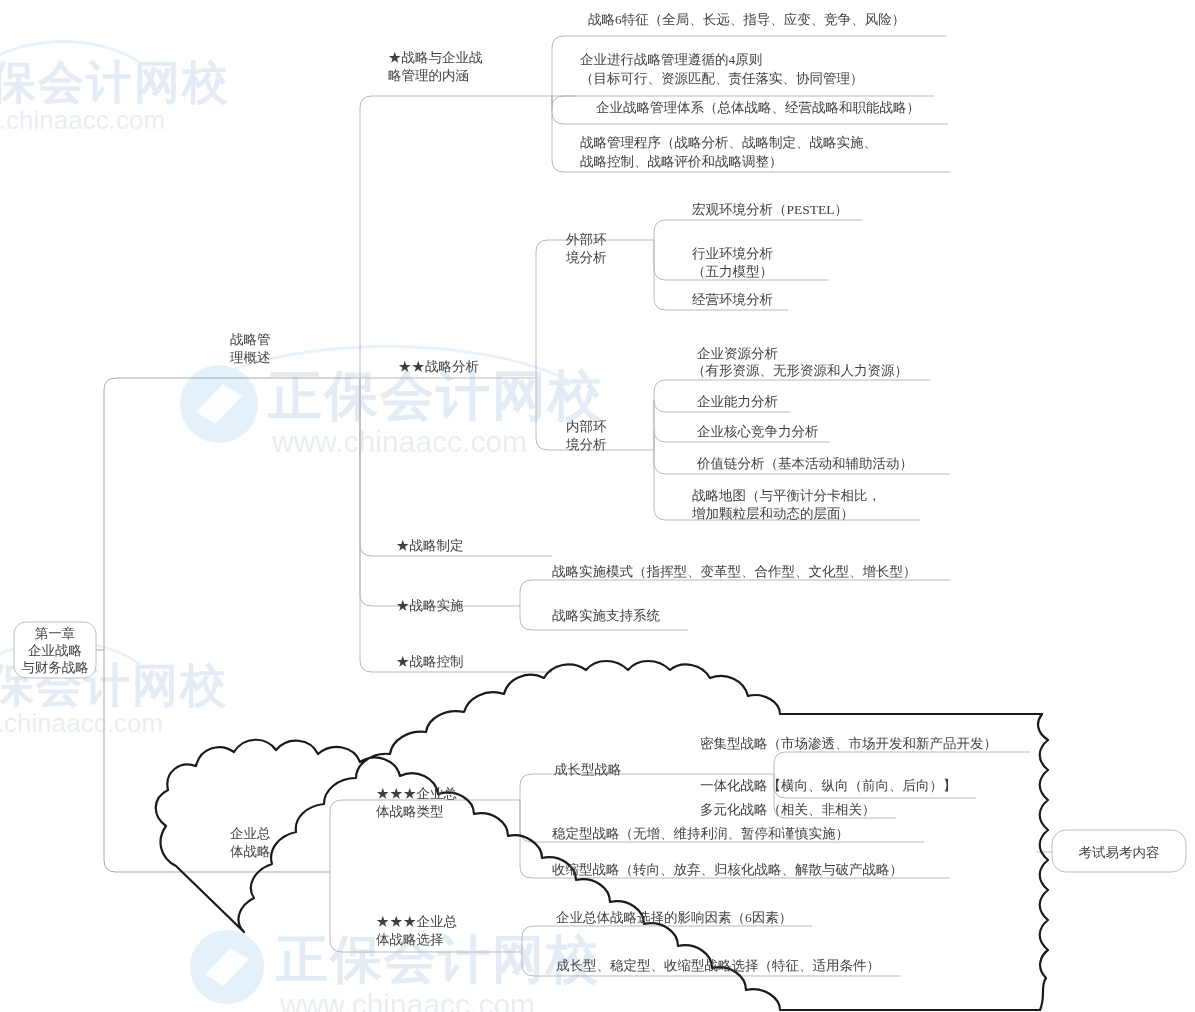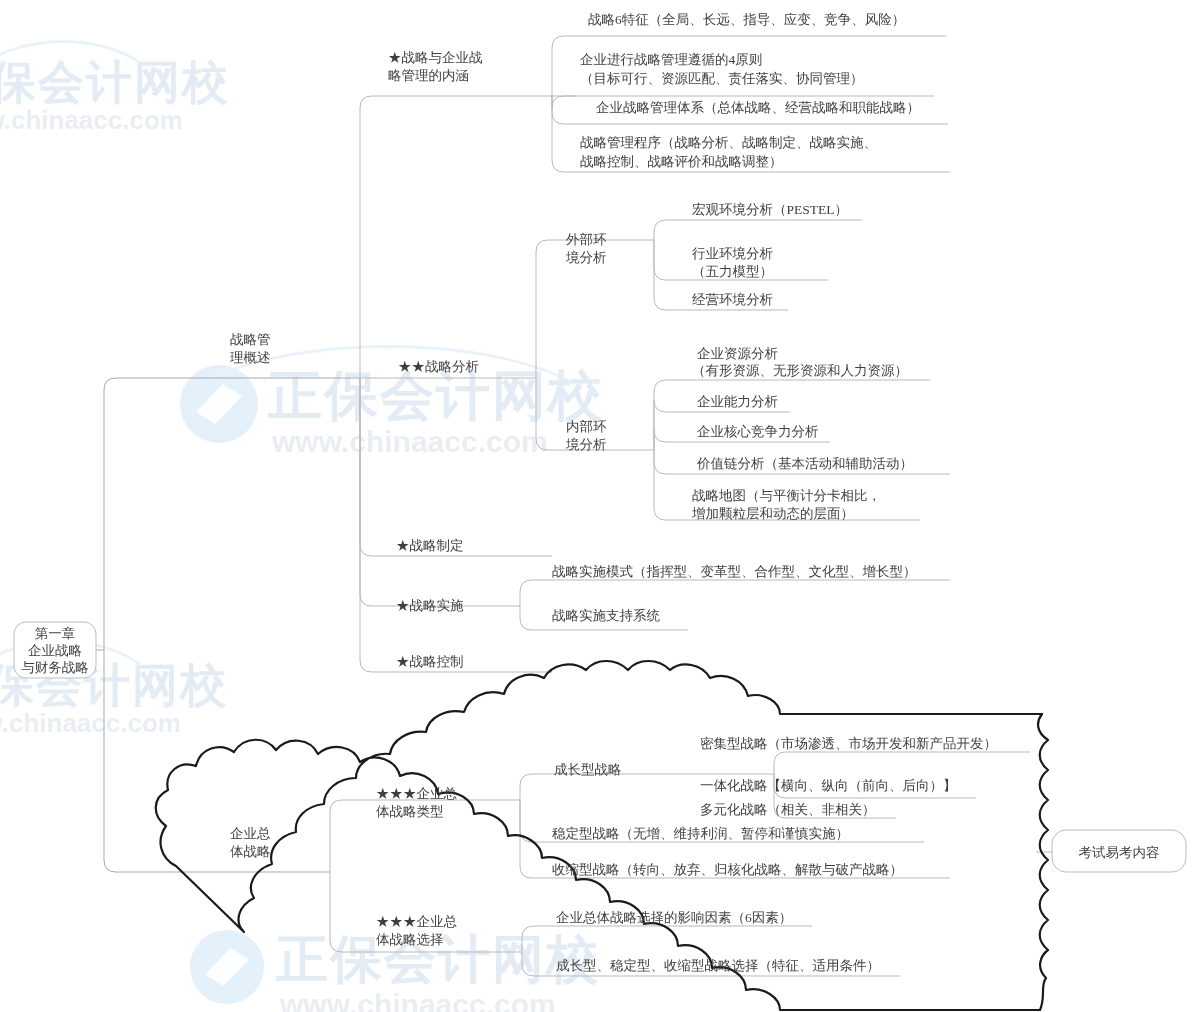--- a/index.html
+++ b/index.html
@@ -1,21 +1,21 @@
 <!DOCTYPE html>
 <html><head>
 <meta charset="utf-8">
 <style>
   html,body{margin:0;padding:0;background:#ffffff;}
   body{width:1195px;height:1012px;overflow:hidden;font-family:"Liberation Serif","DejaVu Serif",serif;}
   #stage{position:relative;width:1195px;height:1012px;background:#fff;}
   svg.layer{position:absolute;left:0;top:0;width:1195px;height:1012px;}
   .wm{position:absolute;pointer-events:none;user-select:none;}
   .wm-text{font-family:"Liberation Sans","DejaVu Sans",sans-serif;font-weight:bold;color:#e3ecf5;white-space:nowrap;letter-spacing:2px;}
-  .wm-url{font-family:"Liberation Sans","DejaVu Sans",sans-serif;font-weight:bold;color:#e9eef3;white-space:nowrap;}
+  .wm-url{font-family:"Liberation Sans","DejaVu Sans",sans-serif;font-weight:normal;color:#e9eef3;white-space:nowrap;}
   .wm-logo{border-radius:50%;background:#e4f0fa;}
   .wm-arc{border-radius:50%;border-top:3px solid #e9f2fb;border-left:3px solid transparent;border-right:3px solid transparent;border-bottom:3px solid transparent;}
   text{fill:#3a3a3a;}
   .t{font-family:"Liberation Serif","DejaVu Serif",serif;font-size:13.5px;fill:#3f3f3f;}
   .ln{stroke:#b9b9bd;stroke-width:1;fill:none;}
   .ln2{stroke:#a9a9ae;stroke-width:1;fill:none;}
   .cloud{stroke:#1a1a1a;stroke-width:2.2;fill:none;stroke-linejoin:round;}
   .box{stroke:#bdbdc2;stroke-width:1;fill:#fff;}
 </style>
 </head>

